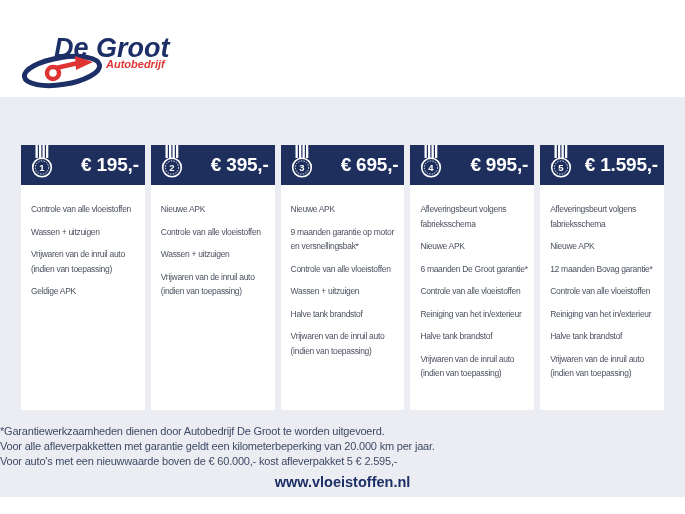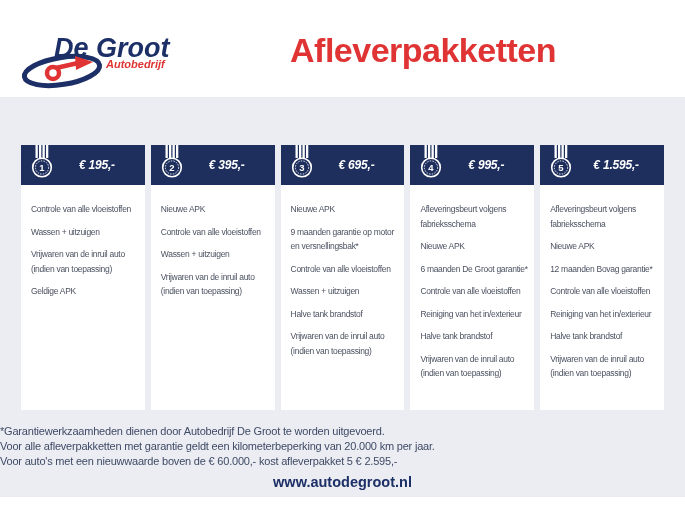--- a/index.html
+++ b/index.html
@@ -18,22 +18,22 @@
   .panel{position:absolute;top:97px;left:0;width:685px;height:400px;background:#ecedf2;}
   
   .cards{position:absolute;top:48px;left:21px;width:643px;display:flex;gap:6px;}
   .card{flex:1 1 0;height:265px;display:flex;flex-direction:column;min-width:0;}
   .card-header{
     height:40px;flex:0 0 40px;background:#1e2f5e;color:#ffffff;
     display:flex;align-items:center;padding:0 6px 0 8px;
   }
   .card-header svg{align-self:flex-start;flex:0 0 auto;}
   .price{
-    flex:1;text-align:center;font-weight:bold;font-size:12px;
-    letter-spacing:-0.2px;white-space:nowrap;font-style:italic;
+    flex:1;text-align:right;font-weight:bold;font-size:19px;
+    letter-spacing:-0.2px;white-space:nowrap;
   }
   .card-body{flex:1;background:#ffffff;padding:17px 14px 0 10px;}
   .item{
     font-size:8.5px;line-height:14.5px;letter-spacing:-0.3px;
     color:#4b5160;white-space:pre;margin:0 0 8px 0;
   }
   
   .footnotes{
     position:absolute;top:327px;left:0;width:685px;text-align:left;
     font-size:11px;line-height:15px;letter-spacing:-0.2px;color:#3e4a66;
@@ -51,21 +51,20 @@
   <svg class="logo" width="160" height="62" viewBox="0 0 160 62">
     <g>
       <ellipse cx="42" cy="43" rx="38" ry="13.5" transform="rotate(-9 42 43)" fill="none" stroke="#1c2f66" stroke-width="5"></ellipse>
       <circle cx="33" cy="45" r="6" fill="none" stroke="#e03434" stroke-width="4.5"></circle>
       <path d="M36 40 L58 35" fill="none" stroke="#e03434" stroke-width="4.5"></path>
       <polygon points="55,28 73,34 56,42" fill="#e03434"></polygon>
     </g>
     <text x="34" y="29" font-size="27" font-weight="bold" font-style="italic" fill="#1c2f66">De Groot</text>
     <text x="86" y="40" font-size="11" font-weight="bold" font-style="italic" fill="#e03434">Autobedrijf</text>
   </svg>
-  <div class="page-title">Afleverpakketten</div>
 </div>
 
 <div class="panel">
   <div class="cards" id="packages">
       <div class="card">
         <div class="card-header">
           <svg viewBox="0 0 26 34" width="26" height="34">
             <rect x="6.5" y="0" width="2.3" height="13" fill="#ffffff"></rect>
             <rect x="10" y="0" width="2.3" height="13" fill="#ffffff"></rect>
             <rect x="13.5" y="0" width="2.3" height="13" fill="#ffffff"></rect>
@@ -180,14 +179,14 @@
         </div>
       </div>
     </div>
 
   <div class="footnotes">
     <div>*Garantiewerkzaamheden dienen door Autobedrijf De Groot te worden uitgevoerd.</div>
     <div>Voor alle afleverpakketten met garantie geldt een kilometerbeperking van 20.000 km per jaar.</div>
     <div>Voor auto's met een nieuwwaarde boven de € 60.000,- kost afleverpakket 5 € 2.595,-</div>
   </div>
 
-  <a class="website" href="#">www.autodegroot.nl</a>
+  <a class="website" href="#">www.vloeistoffen.nl</a>
 </div>
 
 </body></html>

